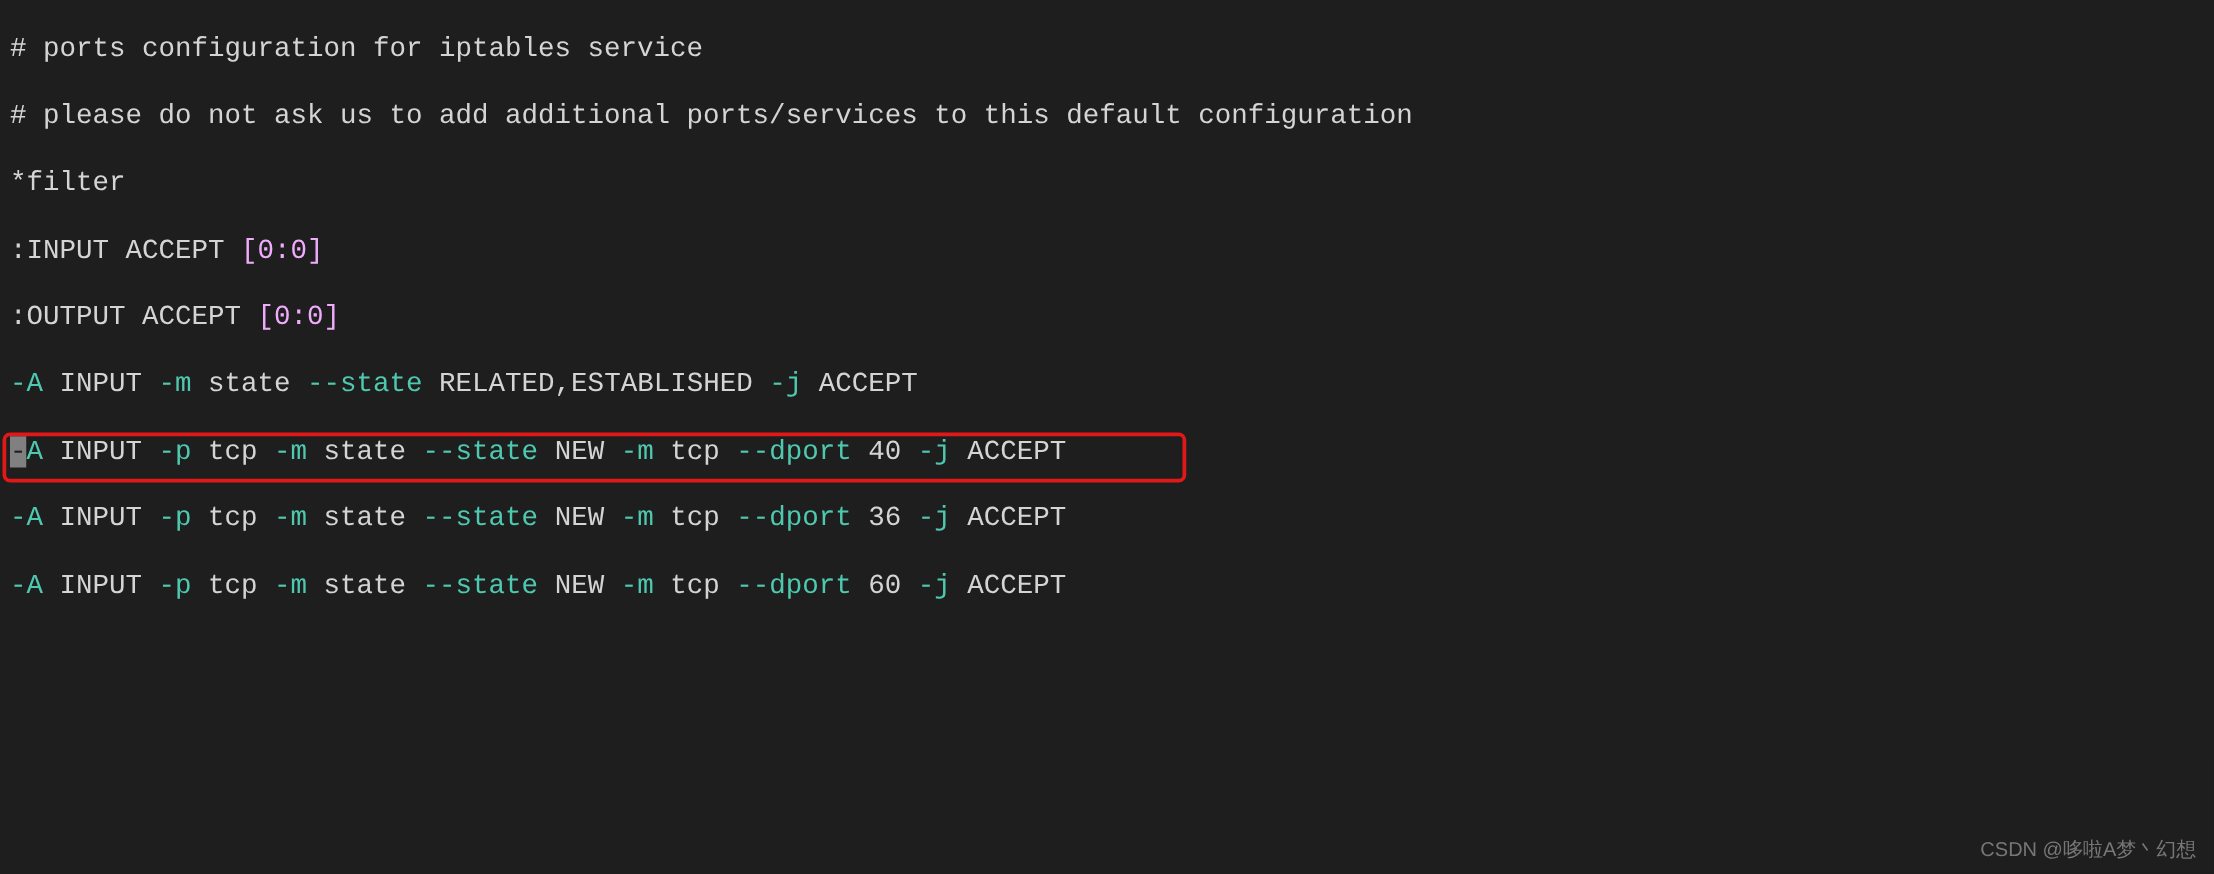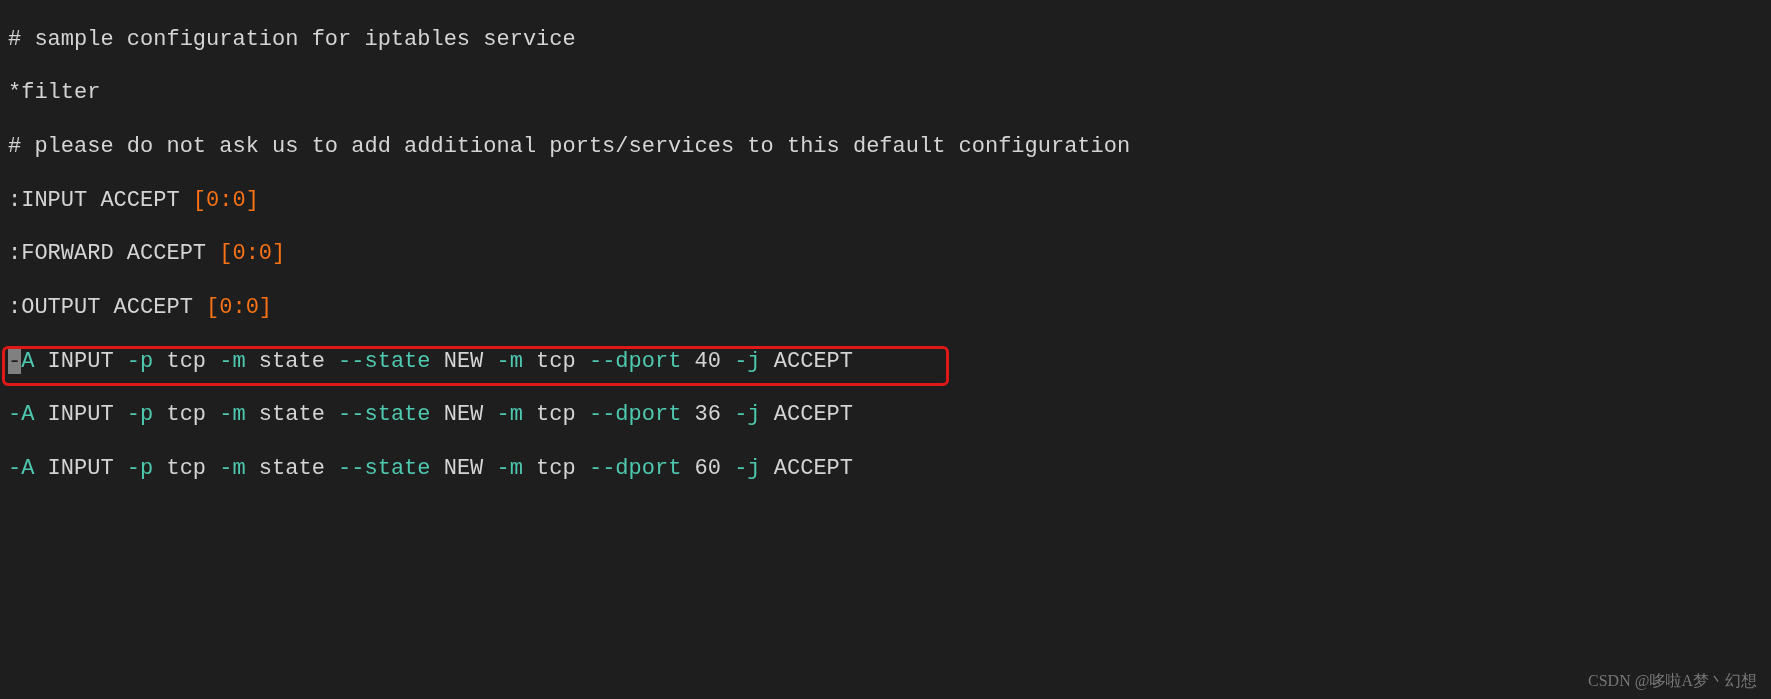--- a/index.html
+++ b/index.html
@@ -20,54 +20,54 @@
       position: relative;
     }
     .editor {
       padding: 0 8px;
       white-space: pre;
     }
     .line {
       position: relative;
     }
     .flag { color: #4ec9b0; }
-    .bracket { color: #f97316; }
+    .bracket { color: #f0abfc; }
     .cursor {
       background: #808080;
       color: #1e1e1e;
     }
     .highlight-box {
       position: absolute;
       border: 3px solid #e01818;
       border-radius: 6px;
       left: 2px;
       top: 346px;
       width: 947px;
       height: 40px;
       pointer-events: none;
     }
     .watermark {
       position: absolute;
       bottom: 8px;
       right: 14px;
       color: #777;
       font-size: 16px;
-      font-family: Liberation Serif, serif;
+      font-family: Liberation Sans, sans-serif;
     }
   </style>
 </head>
 <body>
 
 <div class="editor">
-<div class="line"><span># sample configuration for iptables service</span></div>
+<div class="line"><span># ports configuration for iptables service</span></div>
+<div class="line"><span># please do not ask us to add additional ports/services to this default configuration</span></div>
 <div class="line"><span>*filter</span></div>
-<div class="line"><span># please do not ask us to add additional ports/services to this default configuration</span></div>
 <div class="line"><span>:INPUT ACCEPT </span><span class="bracket">[0:0]</span></div>
-<div class="line"><span>:FORWARD ACCEPT </span><span class="bracket">[0:0]</span></div>
 <div class="line"><span>:OUTPUT ACCEPT </span><span class="bracket">[0:0]</span></div>
+<div class="line"><span class="flag">-A</span><span> INPUT </span><span class="flag">-m</span><span> state </span><span class="flag">--state</span><span> RELATED,ESTABLISHED </span><span class="flag">-j</span><span> ACCEPT</span></div>
 <div class="line"><span class="cursor">-</span><span class="flag">A</span><span> INPUT </span><span class="flag">-p</span><span> tcp </span><span class="flag">-m</span><span> state </span><span class="flag">--state</span><span> NEW </span><span class="flag">-m</span><span> tcp </span><span class="flag">--dport</span><span> 40 </span><span class="flag">-j</span><span> ACCEPT</span></div>
 <div class="line"><span class="flag">-A</span><span> INPUT </span><span class="flag">-p</span><span> tcp </span><span class="flag">-m</span><span> state </span><span class="flag">--state</span><span> NEW </span><span class="flag">-m</span><span> tcp </span><span class="flag">--dport</span><span> 36 </span><span class="flag">-j</span><span> ACCEPT</span></div>
 <div class="line"><span class="flag">-A</span><span> INPUT </span><span class="flag">-p</span><span> tcp </span><span class="flag">-m</span><span> state </span><span class="flag">--state</span><span> NEW </span><span class="flag">-m</span><span> tcp </span><span class="flag">--dport</span><span> 60 </span><span class="flag">-j</span><span> ACCEPT</span></div>
 
 
 
 
 
 
 

